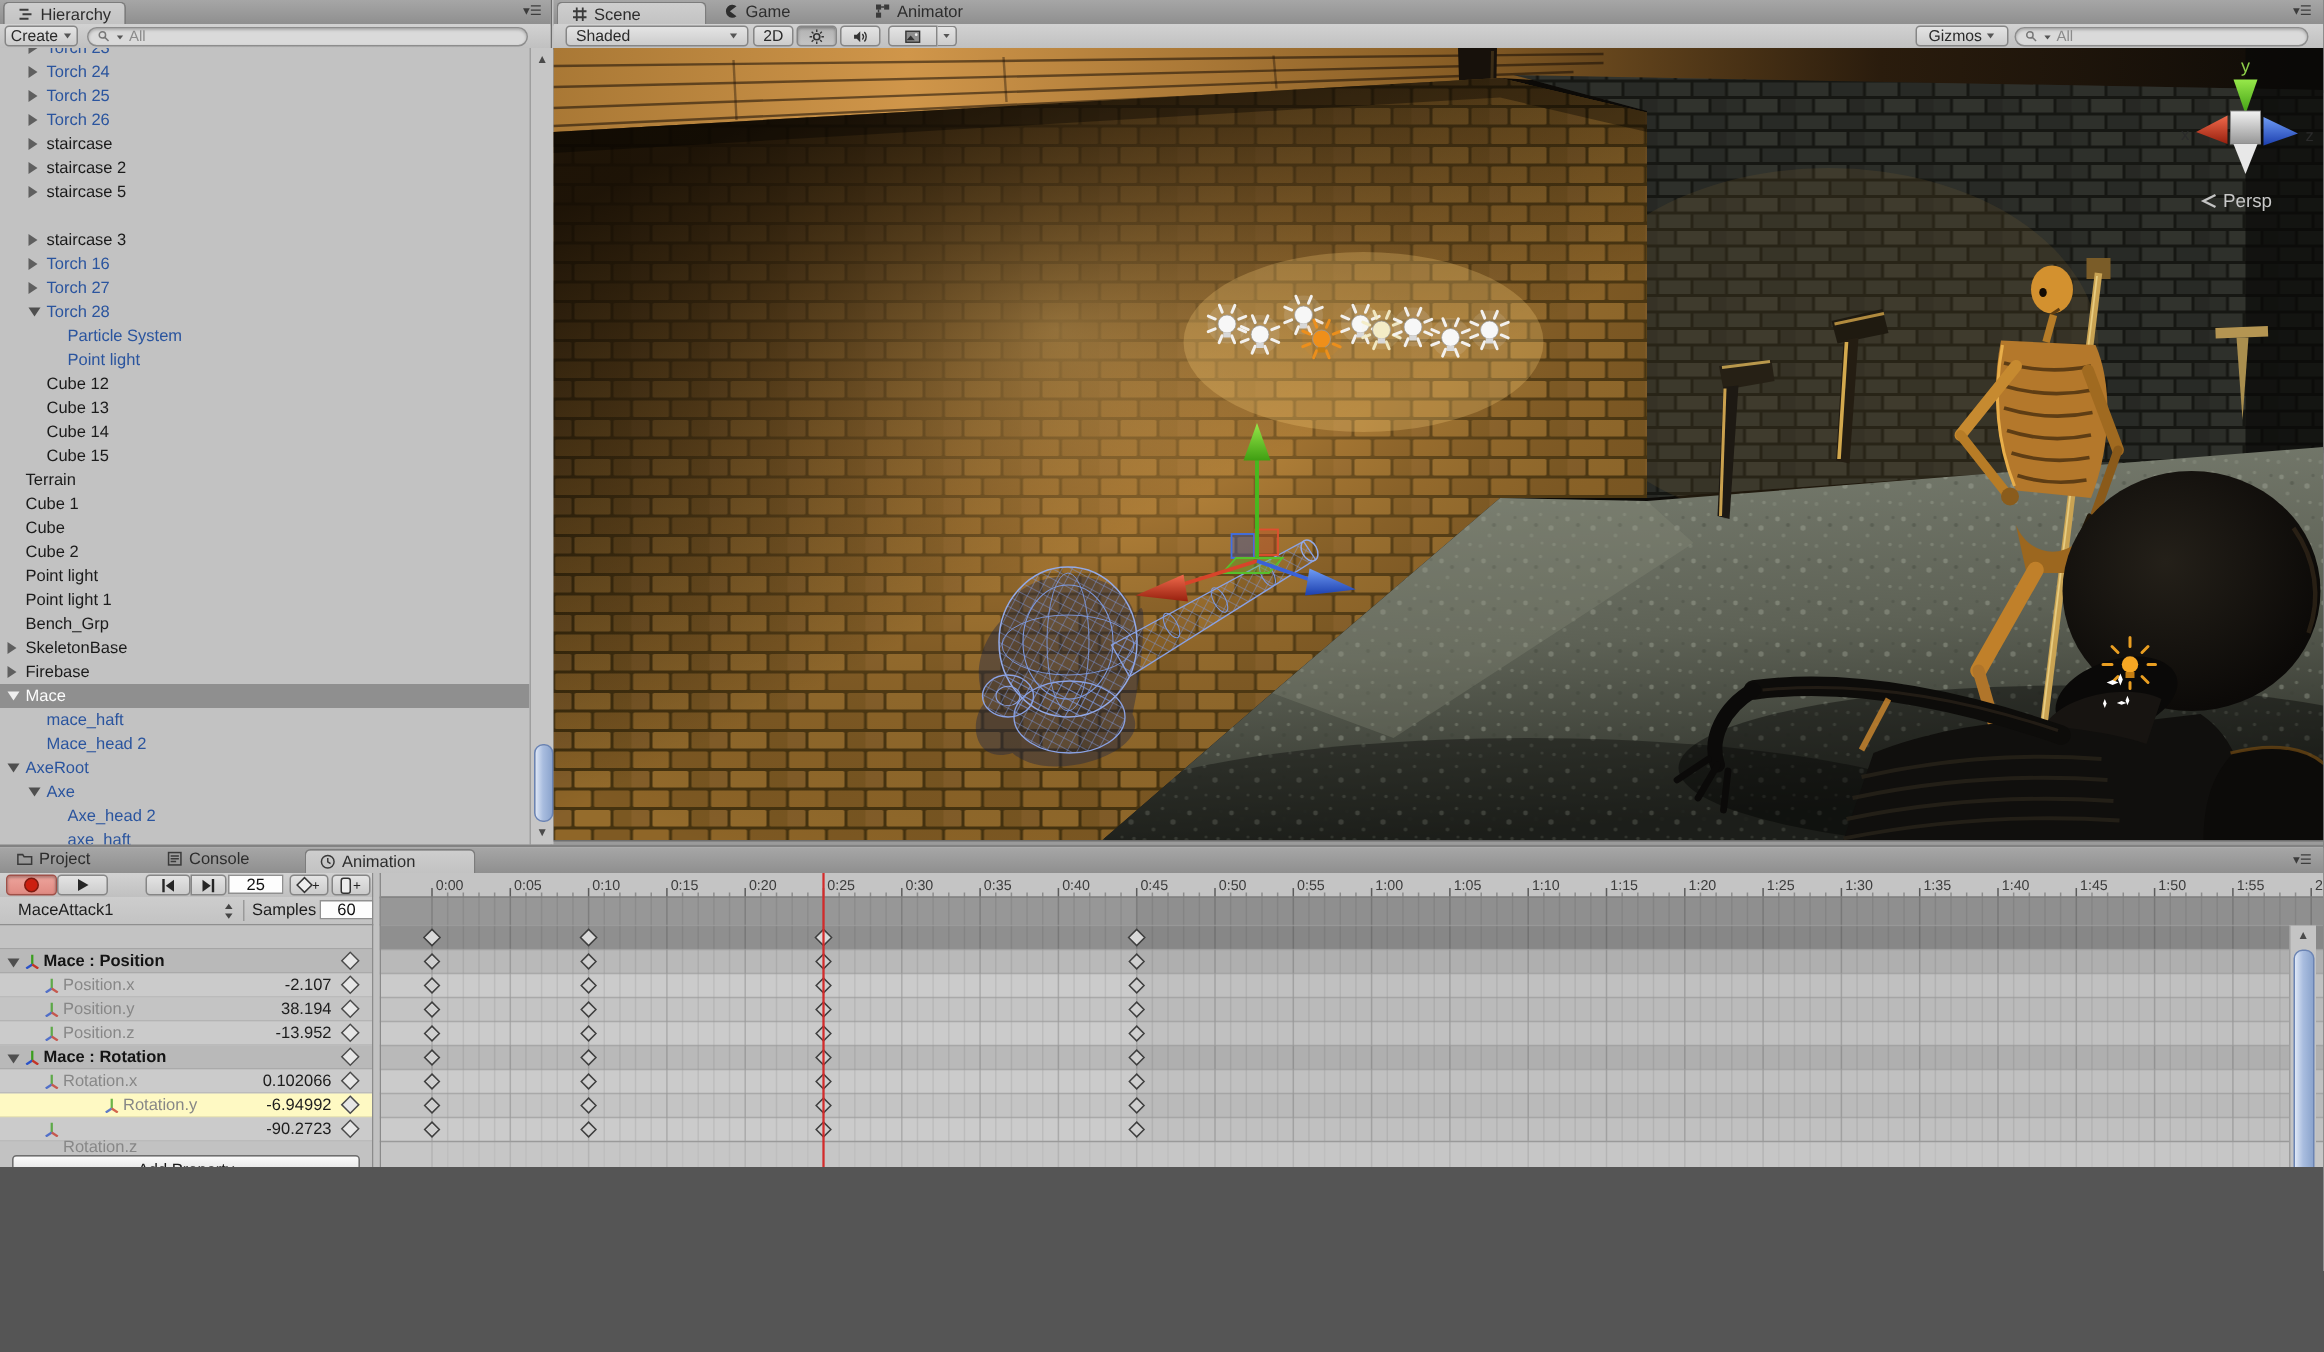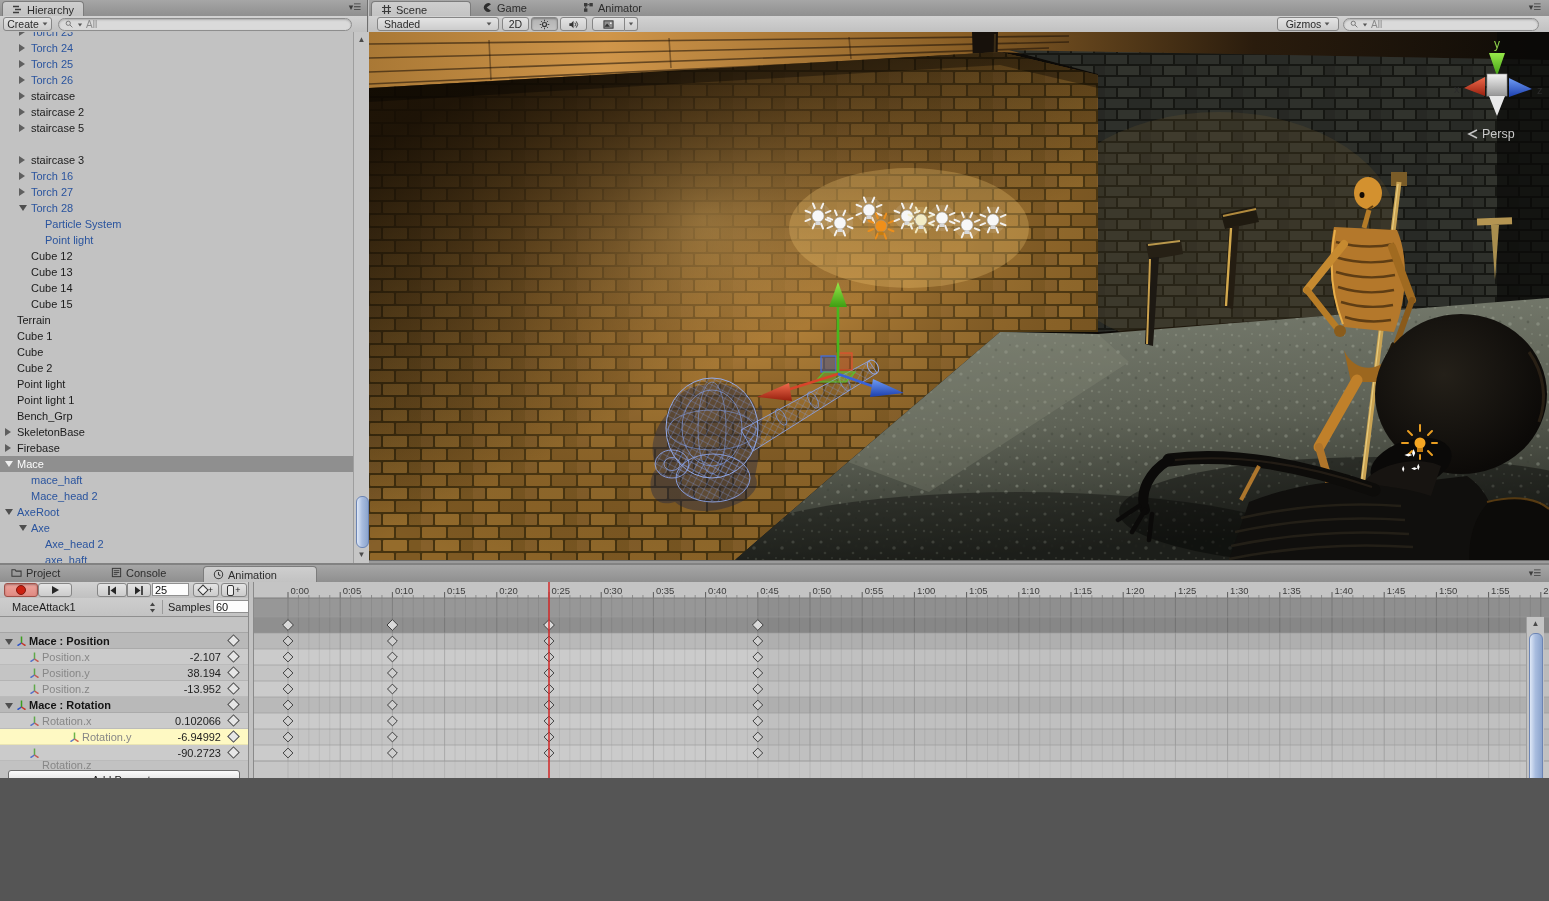--- a/index.html
+++ b/index.html
@@ -36,21 +36,21 @@
   .aqthumb{position:absolute;left:1.5px;width:11px;border-radius:6px;border:1px solid #6b84b4;
            background:linear-gradient(90deg,#dfe8f7,#a9bddf 45%,#8ba4cd);}
   
   .prow{position:absolute;left:0;width:248px;height:16px;display:flex;align-items:center;box-sizing:border-box;border-bottom:1px solid rgba(0,0,0,.08);}
   .plabel-g{font-weight:bold;color:#141414;font-size:11px;}
   .plabel-s{color:#878787;font-size:11px;}
   .pval{margin-left:auto;color:#1d1d1d;font-size:11px;}
   .kd{width:7px;height:7px;border:1px solid #4a4a4a;background:#e6e6e6;transform:rotate(45deg);margin:0 10px 0 8px;flex:none;}
   .fieldbox{position:absolute;box-sizing:border-box;background:#fdfdfd;border:1px solid #909090;height:13px;
             font-size:11px;font-family:"Liberation Sans",sans-serif;padding:0 2px;color:#111;}
-  input.fieldbox{outline:none;}
+  input.fieldbox{outline:none;text-align:center;}
   .icon10{width:11px;height:11px;flex:none;}
 </style>
 </head>
 <body>
 
 <div id="root">
 
   <div class="abs" style="left:0;top:0;width:368px;height:563px;border-right:1px solid #6e6e6e;box-sizing:border-box;">
     <div class="tabstrip" style="left:0;top:0;width:367px;height:16px;">
       <div class="tab active" style="left:2px;">

